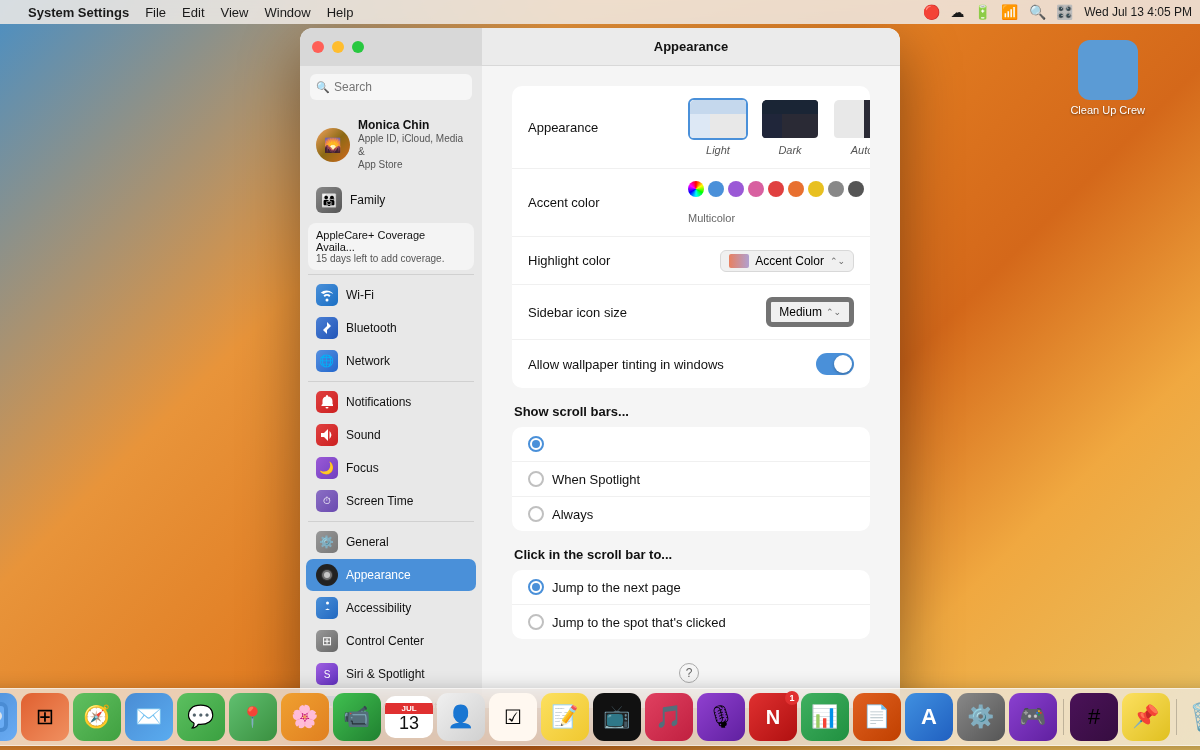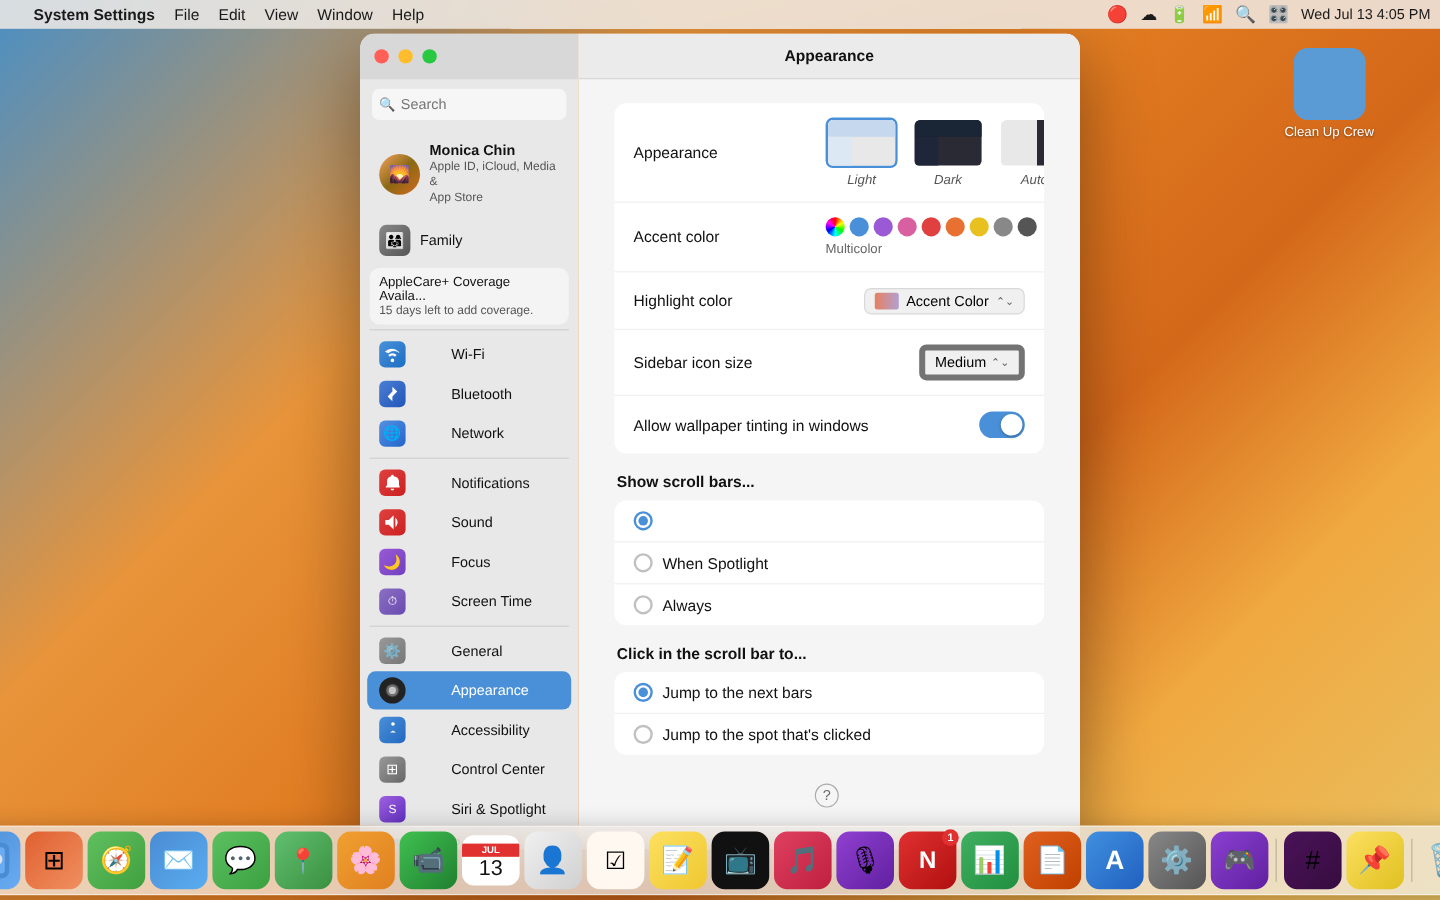--- a/index.html
+++ b/index.html
@@ -251,21 +251,21 @@
     .item-icon {
       width: 22px;
       height: 22px;
       border-radius: 5px;
       display: flex;
       align-items: center;
       justify-content: center;
       font-size: 12px;
       flex-shrink: 0;
     }
-    .item-label { font-size: 12px; margin-left: 30px; }
+    .item-label { font-size: 12px; }
 
     
     .icon-wifi { background: linear-gradient(135deg, #4a90d9, #1a6fc4); color: white; }
     .icon-bluetooth { background: linear-gradient(135deg, #4a7fd4, #2255b8); color: white; }
     .icon-network { background: linear-gradient(135deg, #5590e0, #2266cc); color: white; }
     .icon-notifications { background: linear-gradient(135deg, #e04040, #cc2020); color: white; }
     .icon-sound { background: linear-gradient(135deg, #e04040, #cc2020); color: white; }
     .icon-focus { background: linear-gradient(135deg, #9b59d6, #7040c0); color: white; }
     .icon-screentime { background: linear-gradient(135deg, #8b6fc4, #6a4ab0); color: white; }
     .icon-general { background: linear-gradient(135deg, #999, #777); color: white; }
@@ -373,21 +373,21 @@
       border-radius: 50%;
       cursor: pointer;
     }
     .accent-multicolor {
       background: conic-gradient(red, yellow, lime, cyan, blue, magenta, red);
       position: relative;
     }
     .accent-label {
       font-size: 11px;
       color: #666;
-      margin-top: 3px;
+      margin-top: 13px;
     }
 
     .accent-colors-wrap {
       display: flex;
       flex-direction: column;
       align-items: flex-start;
       gap: 2px;
     }
 
     
@@ -926,21 +926,21 @@
         </div>
       </div>
 
       <div class="scrollbars-section">
         <div class="scrollbars-label">Click in the scroll bar to...</div>
         <div class="radio-group">
           <div class="radio-item">
             <div class="radio-circle checked">
                 <div></div>
               </div>
-            <span class="radio-label">Jump to the next bars</span>
+            <span class="radio-label">Jump to the next page</span>
           </div>
           <div class="radio-item">
             <div class="radio-circle"></div>
             <span class="radio-label">Jump to the spot that's clicked</span>
           </div>
         </div>
       </div>
 
       <div style="display:flex; justify-content:flex-end; padding-right:4px;">
         <div class="help-btn">?</div>

